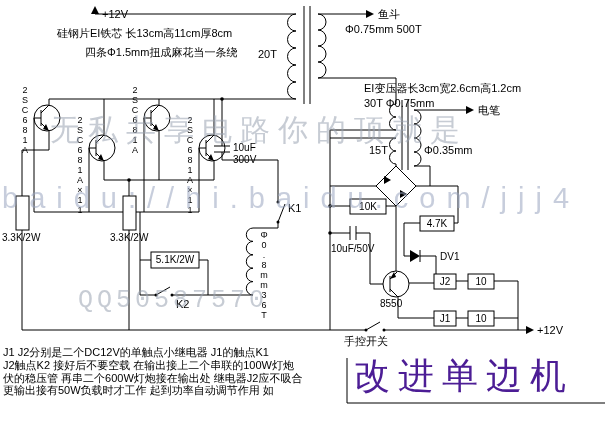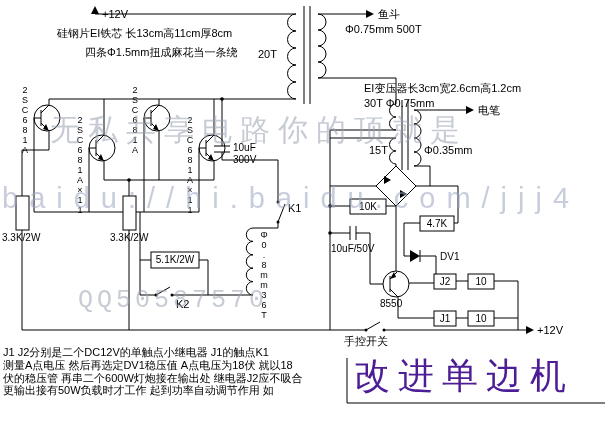--- a/index.html
+++ b/index.html
@@ -258,20 +258,20 @@
   <div class="vlab" style="left:130px;top:85px">2SC681A</div>
   <div class="vlab" style="left:185px;top:115px">2SC681A×11</div>
   <div class="vlab" style="left:259px;top:230px">Φ0.8mm36T</div>
 
   <div class="wm" id="wm1">无私共享电路你的顶就是</div>
   <div class="wm" id="wm2">baidu://hi.baidu.com/jjj4</div>
   <div class="wm" id="wm3">QQ50587570</div>
 
   <div id="notes">
     <div>J1 J2分别是二个DC12V的单触点小继电器 J1的触点K1</div>
-    <div>测量A点电压 然后再选定DV1稳压值 A点电压为18伏 就以18</div>
+    <div>J2触点K2 接好后不要空载 在输出接上二个串联的100W灯炮</div>
     <div>伏的稳压管 再串二个600W灯炮接在输出处 继电器J2应不吸合</div>
     <div>更输出接有50W负载时才工作 起到功率自动调节作用 如</div>
   </div>
 
   <div id="title">改进单边机</div>
 
 </div>
 
 </body></html>

